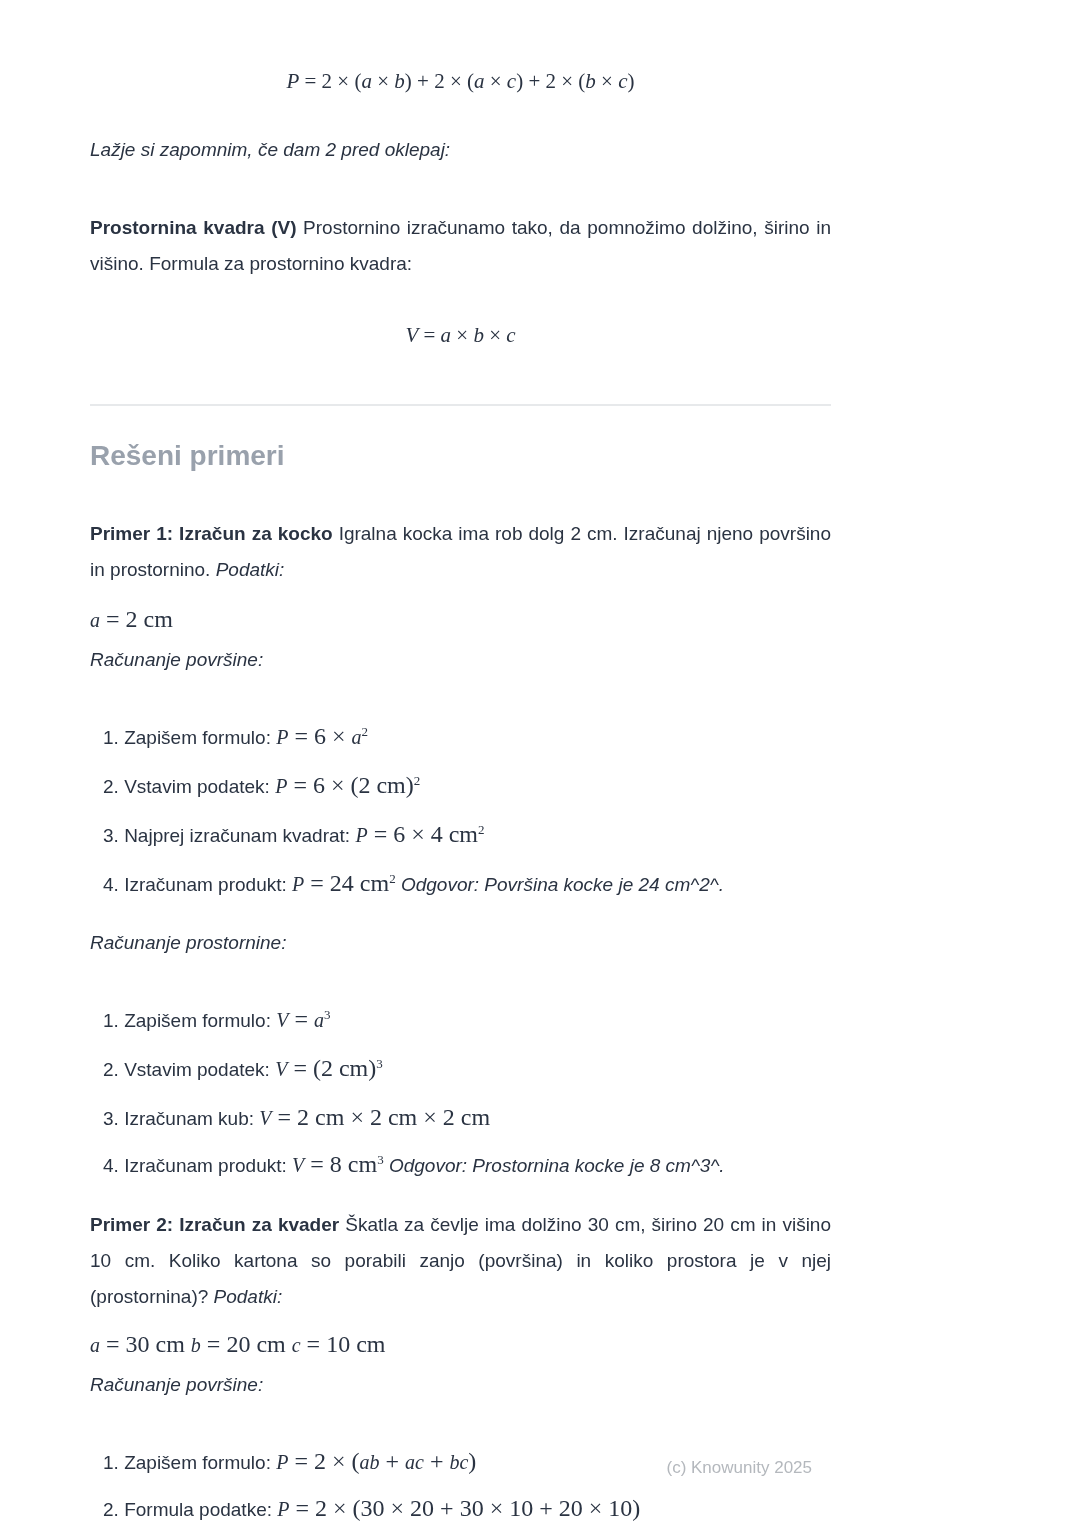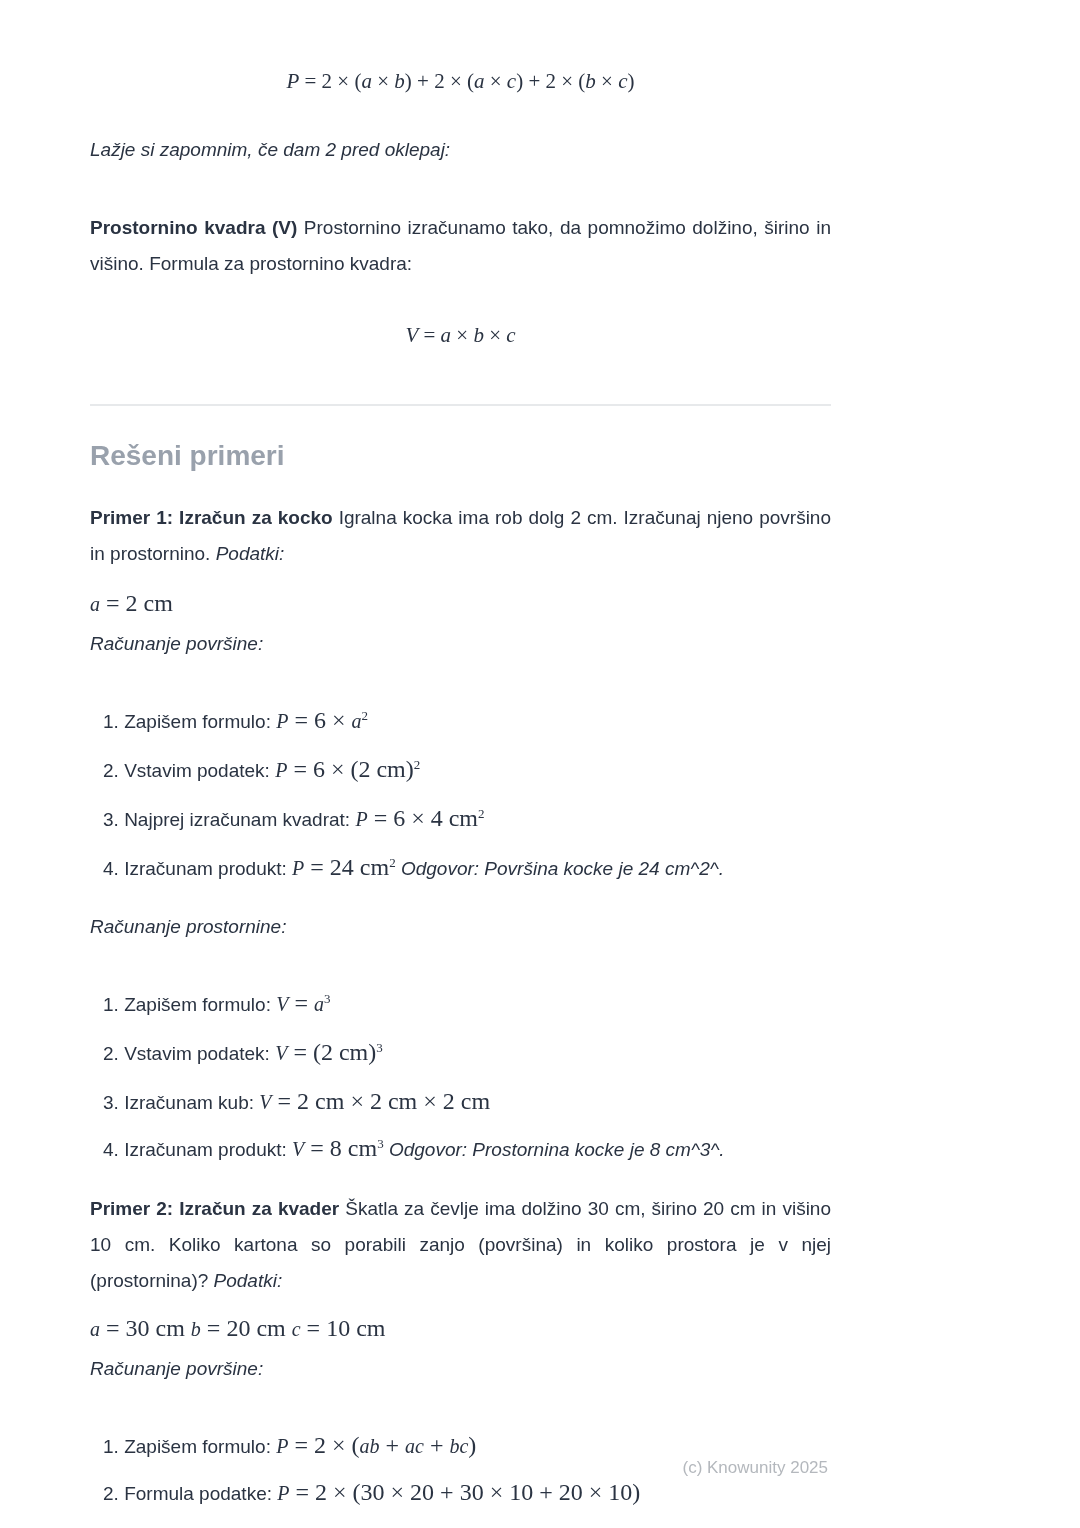--- a/index.html
+++ b/index.html
@@ -66,21 +66,21 @@
     border-top: 2px solid var(--divider-color);
     margin-top: 54px;
   }
   h2.section-heading {
     margin-top: 30px;
     font-size: 28px;
     line-height: 40px;
     font-weight: 700;
     color: var(--heading-color);
   }
-  .p-example { margin-top: 24px; }
+  .p-example { margin-top: 40px; }
   .given { margin-top: 16px; line-height: 30px; }
   .calc-label { margin-top: 6px; font-style: italic; }
   ol.steps {
     margin-top: 40px;
     list-style: none;
     padding-left: 13px;
     counter-reset: step;
   }
   ol.steps li {
     line-height: 36px;
@@ -107,40 +107,40 @@
     position: absolute;
     left: 0;
     top: 0;
     width: 6px;
     height: 100%;
     background: var(--rail-edge);
     border-radius: 3px 0 0 0;
   }
   .watermark {
     position: absolute;
-    right: 52px;
+    right: 68px;
     top: 1458px;
     font-size: 17px;
     color: var(--watermark-color);
     z-index: 2;
     white-space: nowrap;
   }
 </style>
 </head>
 <body>
 
 <div class="page">
   <div class="content">
 
     <div class="formula f1"><span class="run run-mi">P</span><span class="run run-mn"> = 2 × (</span><span class="run run-mi">a</span><span class="run run-mn"> × </span><span class="run run-mi">b</span><span class="run run-mn">) + 2 × (</span><span class="run run-mi">a</span><span class="run run-mn"> × </span><span class="run run-mi">c</span><span class="run run-mn">) + 2 × (</span><span class="run run-mi">b</span><span class="run run-mn"> × </span><span class="run run-mi">c</span><span class="run run-mn">)</span></div>
 
     <div class="note">Lažje si zapomnim, če dam 2 pred oklepaj:</div>
 
 
-    <div class="para p-volume"><span class="run run-b">Prostornino kvadra (V)</span><span class="run run-t"> Prostornino izračunamo tako, da pomnožimo dolžino, širino in višino. Formula za prostornino kvadra:</span></div>
+    <div class="para p-volume"><span class="run run-b">Prostornina kvadra (V)</span><span class="run run-t"> Prostornino izračunamo tako, da pomnožimo dolžino, širino in višino. Formula za prostornino kvadra:</span></div>
 
     <div class="formula f3"><span class="run run-mi">V</span><span class="run run-mn"> = </span><span class="run run-mi">a</span><span class="run run-mn"> × </span><span class="run run-mi">b</span><span class="run run-mn"> × </span><span class="run run-mi">c</span></div>
 
     <hr class="divider">
 
     <h2 class="section-heading">Rešeni primeri</h2>
 
     <div class="para p-example"><span class="run run-b">Primer 1: Izračun za kocko</span><span class="run run-t"> Igralna kocka ima rob dolg 2 cm. Izračunaj njeno površino in prostornino. </span><span class="run run-i">Podatki:</span></div>
 
     <div class="given"><span class="run run-mi">a</span><span class="run run-mn"> = 2 cm</span></div>

